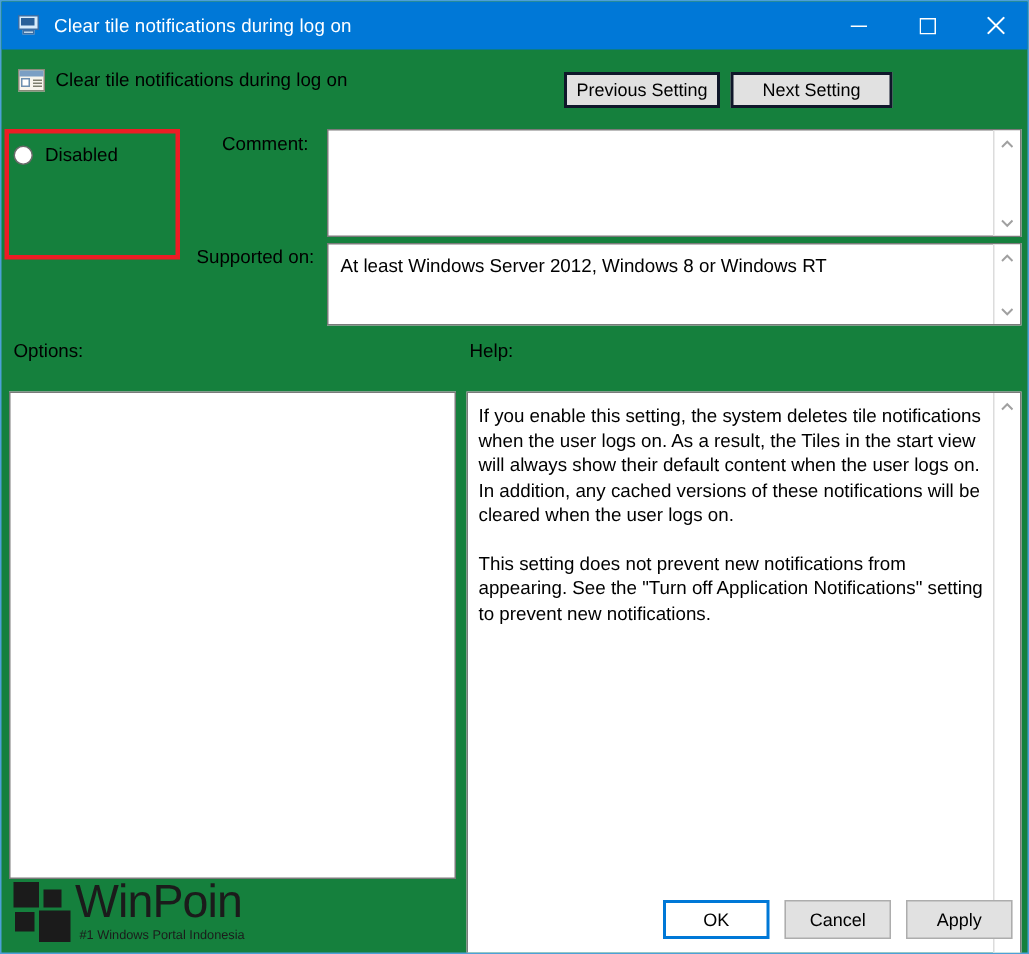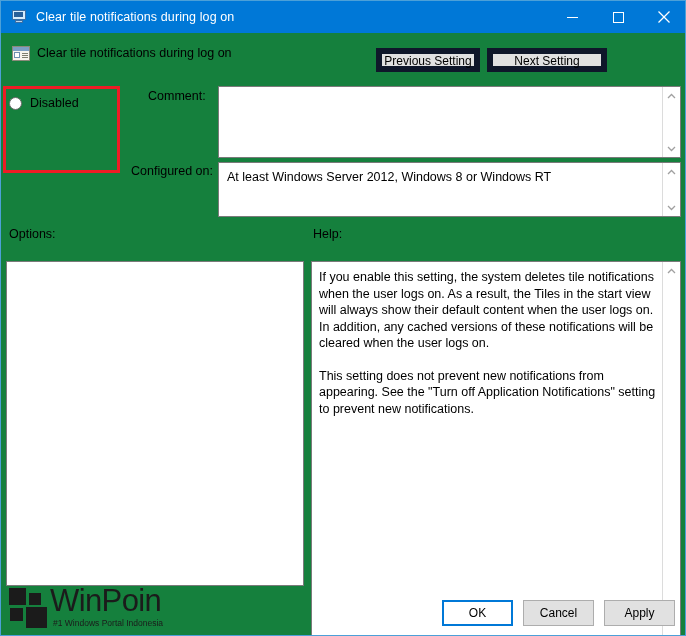--- a/index.html
+++ b/index.html
@@ -122,29 +122,29 @@
     left: 36px; top: 13px;
     font-size: 12.5px;
     color: #000000;
     white-space: nowrap;
   }
   .nav-btn {
     position: absolute;
     top: 47px;
     height: 24px;
     background: #e1e1e1;
-    border: 6px solid #0f172a;
+    border: 2px solid #0f172a;
     font-family: "Liberation Sans", sans-serif;
     font-size: 12px;
     color: #000000;
     padding: 0;
     cursor: default;
   }
   #prev-setting { left: 375px; width: 104px; }
-  #next-setting { left: 486px; width: 120px; }
+  #next-setting { left: 486px; width: 108px; }
 
   
   #radio-group {
     position: absolute;
     left: 8px; top: 88px;
     width: 110px;
   }
   .radio-row {
     display: flex;
     align-items: center;
@@ -360,21 +360,21 @@
           </svg>
       </div>
       <div class="sb-arrow sb-down">
         <svg width="9" height="6" viewBox="0 0 9 6">
             <polyline points="1,1 4.5,4.5 8,1" fill="none" stroke="#a0a0a0" stroke-width="1.3"></polyline>
           </svg>
       </div>
     </div>
   </div>
 
-  <div class="field-label" id="supported-label">Configured on:</div>
+  <div class="field-label" id="supported-label">Supported on:</div>
   <div class="textbox" id="supported-box">
     <div class="tb-text">At least Windows Server 2012, Windows 8 or Windows RT</div>
     <div class="scrollbar">
       <div class="sb-arrow sb-up">
         <svg width="9" height="6" viewBox="0 0 9 6">
             <polyline points="1,5 4.5,1.5 8,5" fill="none" stroke="#a0a0a0" stroke-width="1.3"></polyline>
           </svg>
       </div>
       <div class="sb-arrow sb-down">
         <svg width="9" height="6" viewBox="0 0 9 6">

